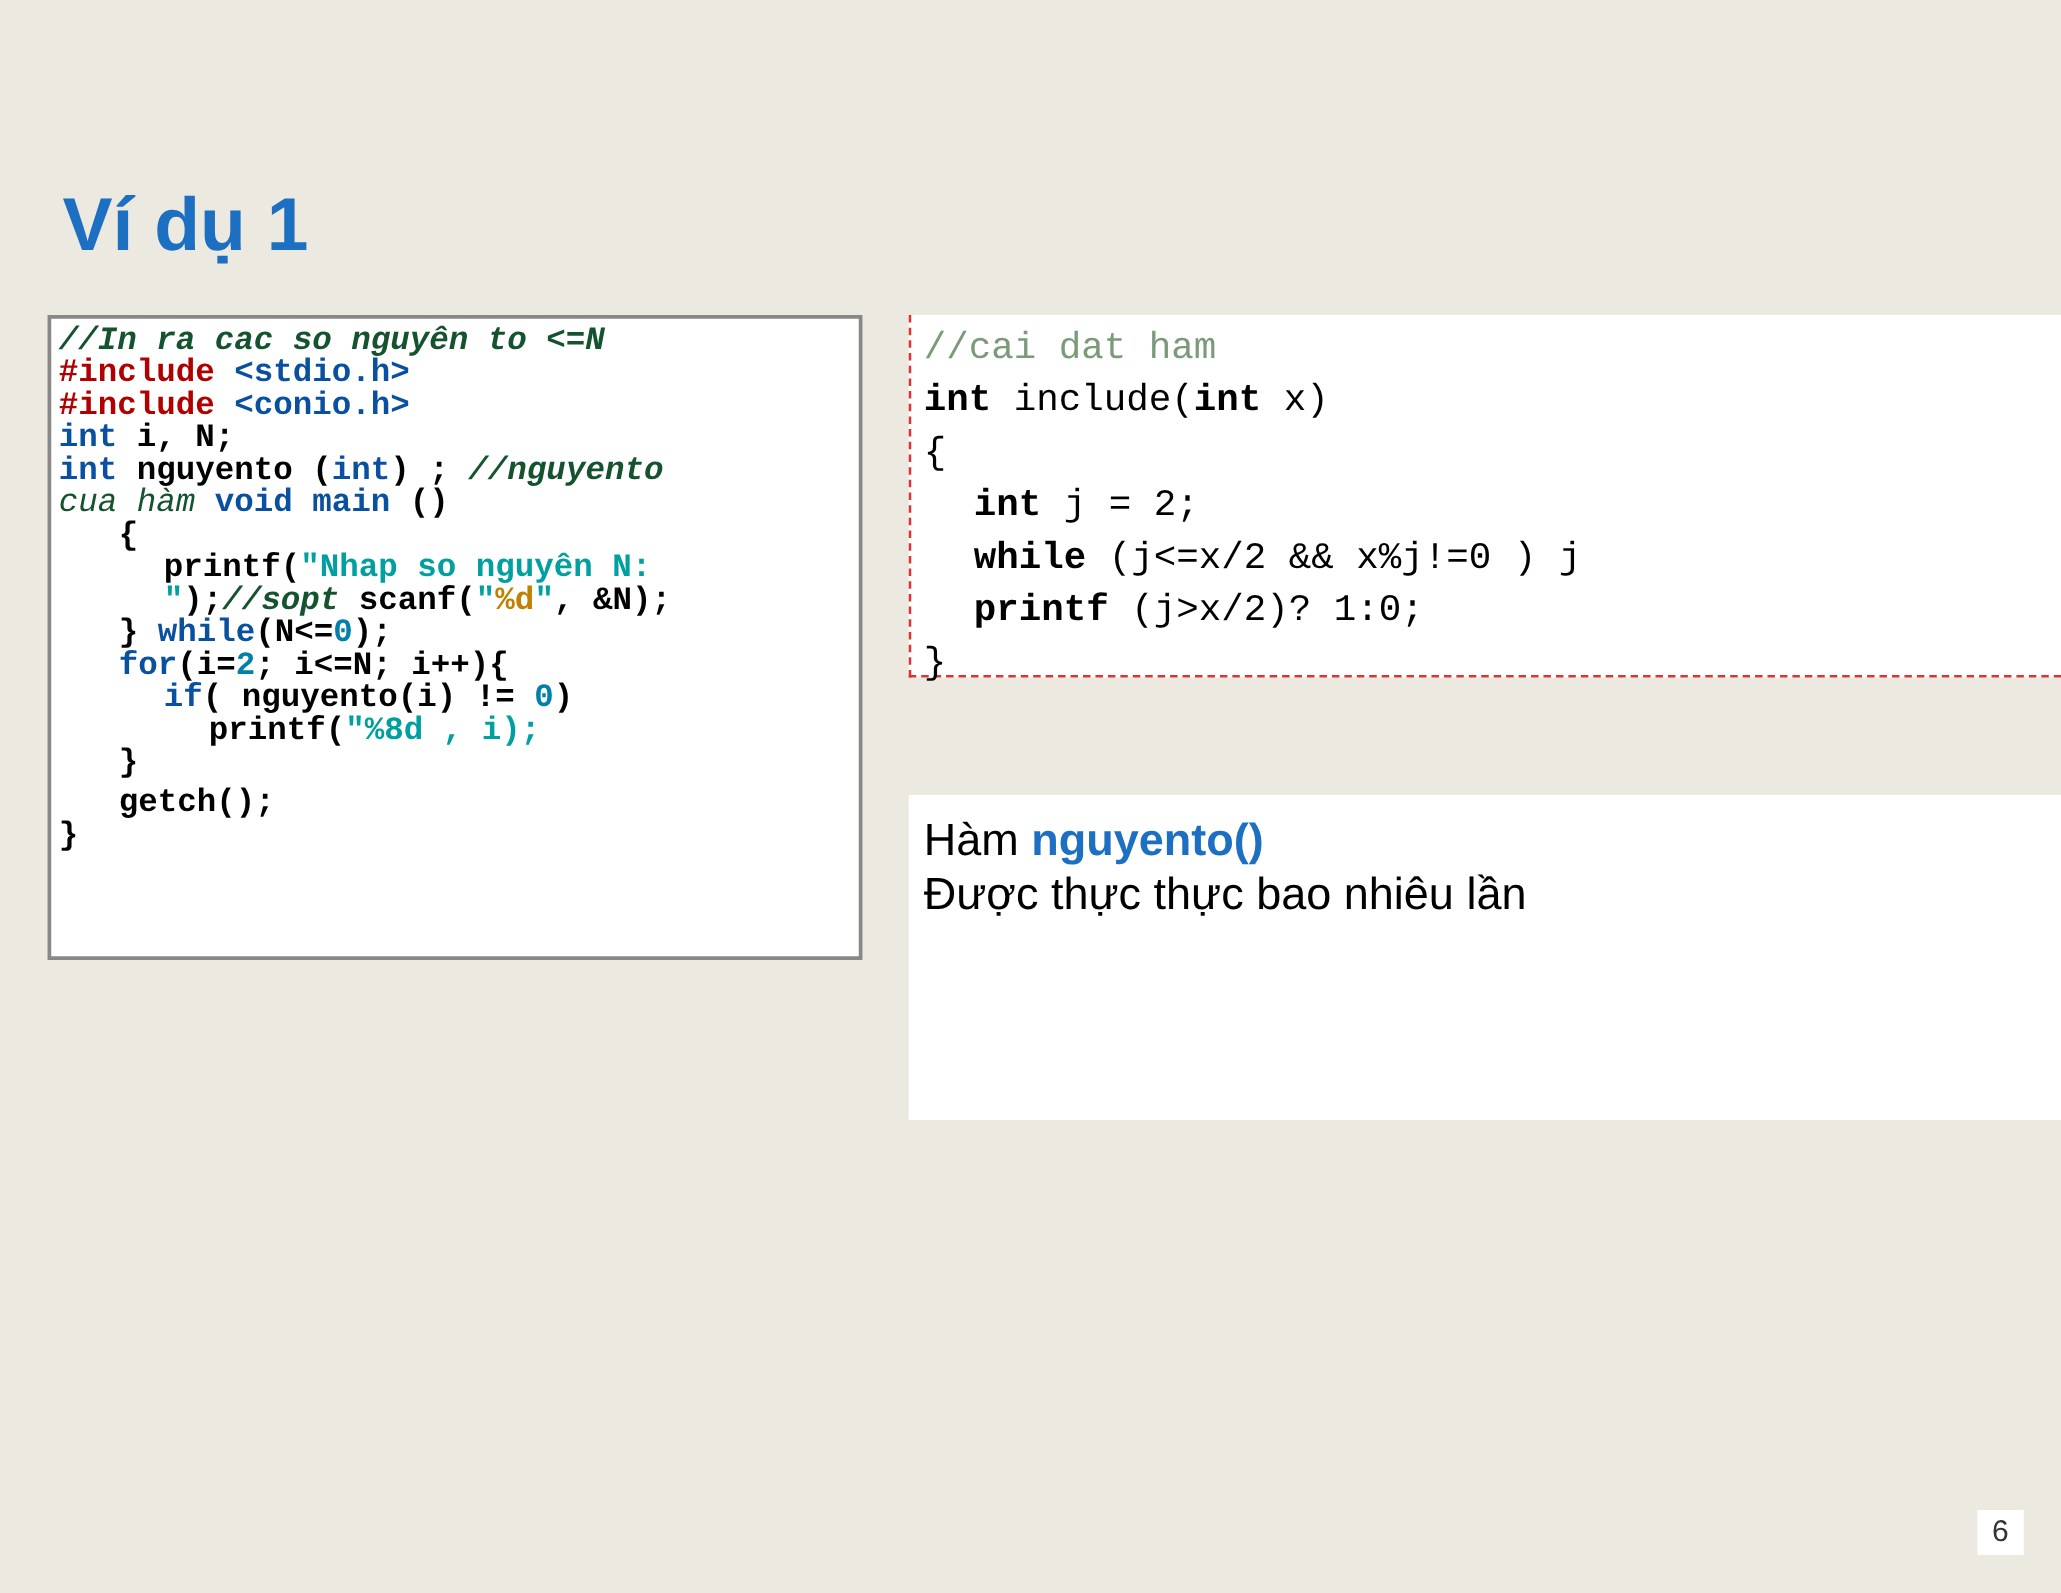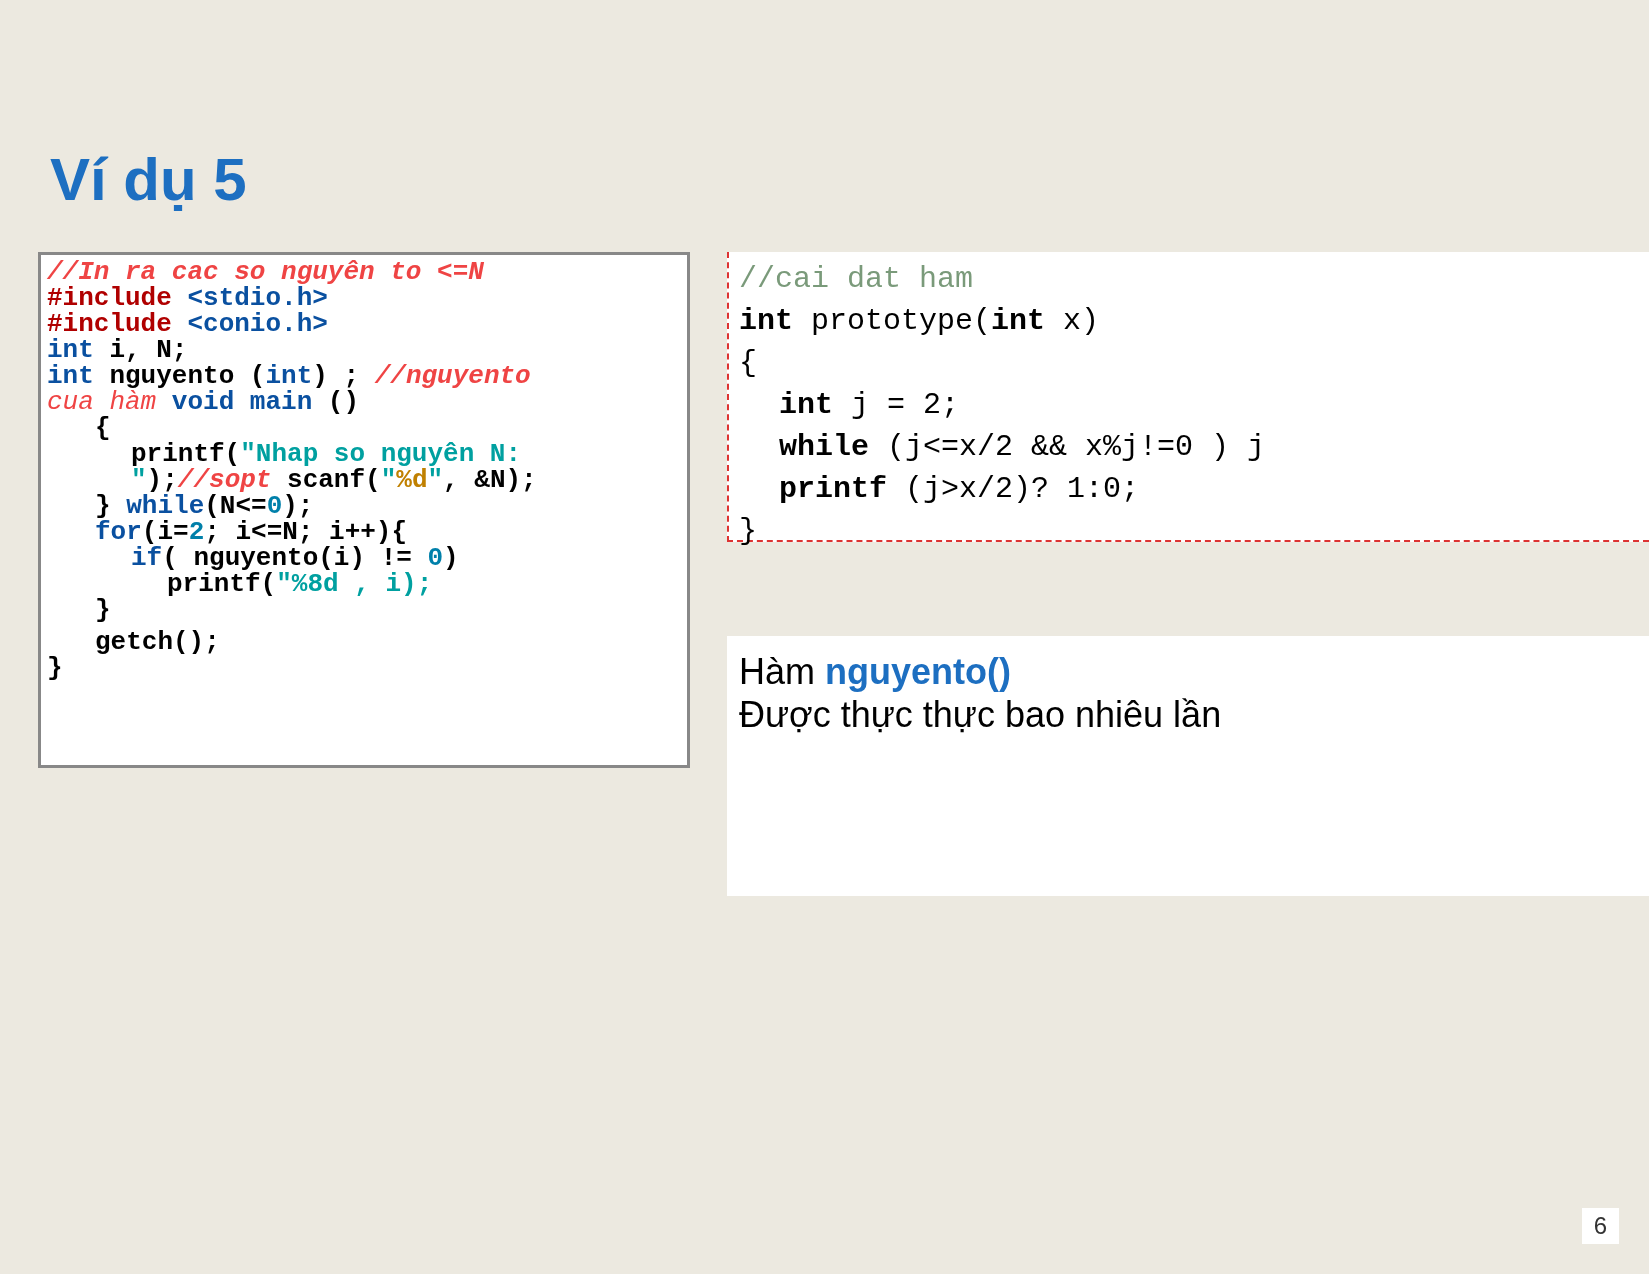--- a/index.html
+++ b/index.html
@@ -33,21 +33,21 @@
     background: #ffffff;
     border: 3px solid #888;
     box-sizing: border-box;
     padding: 4px 6px 8px 6px;
     font-family: "Courier New", monospace;
     font-size: 26px;
     font-weight: bold;
     line-height: 1.0;
     color: #000;
   }
-  .left-code .c-comment { color: #ef4444; font-style: italic; }
+  .left-code .c-comment { color: #14532d; font-style: italic; }
   .left-code .c-pre     { color: #b00000; }
   .left-code .c-inc     { color: #0a50a0; }
   .left-code .c-key     { color: #0a50a0; }
   .left-code .c-lit     { color: #0080aa; }
   .left-code .c-str     { color: #00a0a0; }
   .left-code .c-fmt     { color: #c08000; }
   .left-code .indent1   { padding-left: 48px; display:block; }
   .left-code .indent2   { padding-left: 84px; display:block; }
   .left-code .indent3   { padding-left: 120px; display:block; }
   .left-code .nobold    { font-weight: normal; }
@@ -95,21 +95,21 @@
     color: #333;
     background: #fff;
     padding: 4px 12px;
   }
 </style>
 </head>
 <body>
 
 <div class="slide">
 
-  <div class="title">Ví dụ 5</div>
+  <div class="title">Ví dụ 1</div>
 
   <div class="left-code">
     <span class="c-comment">//In ra cac so nguyên to &lt;=N</span><br>
     <span class="c-pre">#include</span>
     <span> </span><span class="c-inc">&lt;stdio.h&gt;</span><br>
     <span class="c-pre">#include</span>
     <span> </span><span class="c-inc">&lt;conio.h&gt;</span><br>
     <span class="c-key">int</span><span> i, N;</span><br>
     <span class="c-key">int</span><span> nguyento (</span><span class="c-key">int</span><span>) ; </span><span class="c-comment">//nguyento</span><br>
     <span class="c-comment nobold" style="font-style:italic;">cua hàm </span><span class="c-key">void main</span><span> ()</span><br>
@@ -120,21 +120,21 @@
     <span class="indent1"><span class="c-key">for</span><span>(i=</span><span class="c-lit">2</span><span>; i&lt;=N; i++){</span></span>
     <span class="indent2"><span class="c-key">if</span><span>( nguyento(i) != </span><span class="c-lit">0</span><span>)</span></span>
     <span class="indent3"><span>printf(</span><span class="c-str">"%8d , i);</span></span>
     <span class="indent1">}</span>
     <span class="indent1" style="margin-top:6px;">getch();</span>
     <span>}</span>
   </div>
 
   <div class="right-code">
     <span class="r-comment">//cai dat ham</span><br>
-    <span class="r-key">int</span><span> prototype(</span><span class="r-key">int</span><span> x)</span><br>
+    <span class="r-key">int</span><span> include(</span><span class="r-key">int</span><span> x)</span><br>
     <span>{</span><br>
     <span style="padding-left:40px;"><span class="r-key">int</span><span> j = 2;</span></span><br>
     <span style="padding-left:40px;"><span class="r-key">while</span><span> (j&lt;=x/2 &amp;&amp; x%j!=0 )  j</span></span><br>
     <span style="padding-left:40px;"><span class="r-key">printf</span><span> (j&gt;x/2)? 1:0;</span></span><br>
     <span>}</span>
   </div>
 
   <div class="caption">
     <span>Hàm </span><span class="fn">nguyento()</span><br>
     <span>Được thực thực bao nhiêu lần</span>

